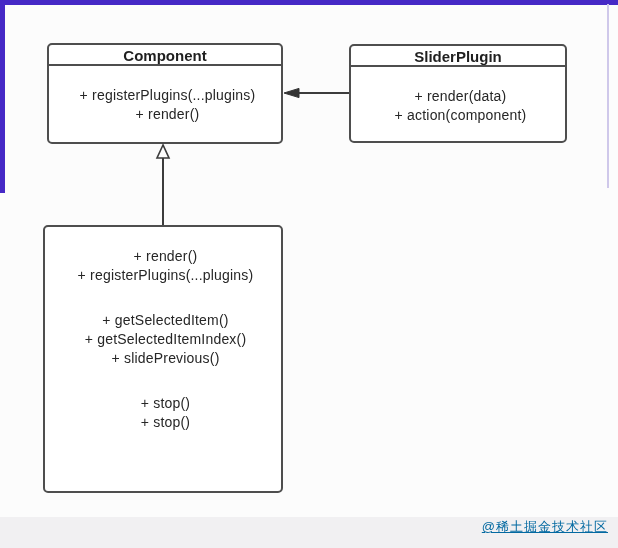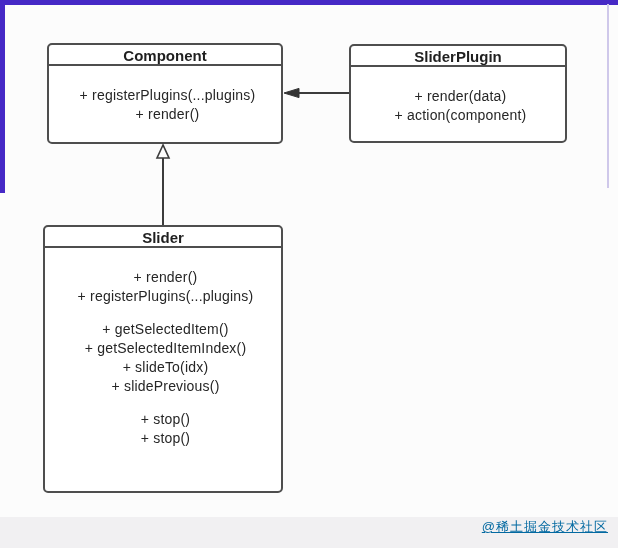--- a/index.html
+++ b/index.html
@@ -24,21 +24,21 @@
     border:2px solid #4e4e4e; border-radius:5px;
     color:#262626;
   }
   .uml-title {
     height:21px; line-height:21px; text-align:center;
     font-weight:bold; font-size:15px;
     border-bottom:2px solid #4e4e4e; color:#1f1f1f;
   }
   .uml-body { padding:20px 6px 0 11px; font-size:14px;text-align:center; }
   .m-line { line-height:19px; white-space:nowrap; letter-spacing:0.2px; }
-  .m-group + .m-group { margin-top:14px; }
+  .m-group + .m-group { margin-top:26px; }
   .box-component    { left:47px;  top:43px;  width:236px; height:101px; }
   .box-sliderplugin { left:349px; top:44px;  width:218px; height:99px; }
   .box-slider       { left:43px;  top:225px; width:240px; height:268px; }
   
   .overlay { position:absolute; left:0; top:0; width:618px; height:548px; pointer-events:none; }
 </style>
 </head>
 <body>
 
 <div class="canvas">
@@ -62,30 +62,28 @@
     <div class="uml-title">SliderPlugin</div>
     <div class="uml-body">
       <div class="m-group">
         <div class="m-line">+ render(data)</div>
         <div class="m-line">+ action(component)</div>
       </div>
     </div>
   </div>
 
   <div class="uml box-slider">
-    <div class="uml-title">Slider</div>
     <div class="uml-body">
       <div class="m-group">
         <div class="m-line">+ render()</div>
         <div class="m-line">+ registerPlugins(...plugins)</div>
       </div>
       <div class="m-group">
         <div class="m-line">+ getSelectedItem()</div>
         <div class="m-line">+ getSelectedItemIndex()</div>
-        <div class="m-line">+ slideTo(idx)</div>
         <div class="m-line">+ slidePrevious()</div>
       </div>
       <div class="m-group">
         <div class="m-line">+ stop()</div>
         <div class="m-line">+ stop()</div>
       </div>
     </div>
   </div>
 
   <svg class="overlay" viewBox="0 0 618 548">

